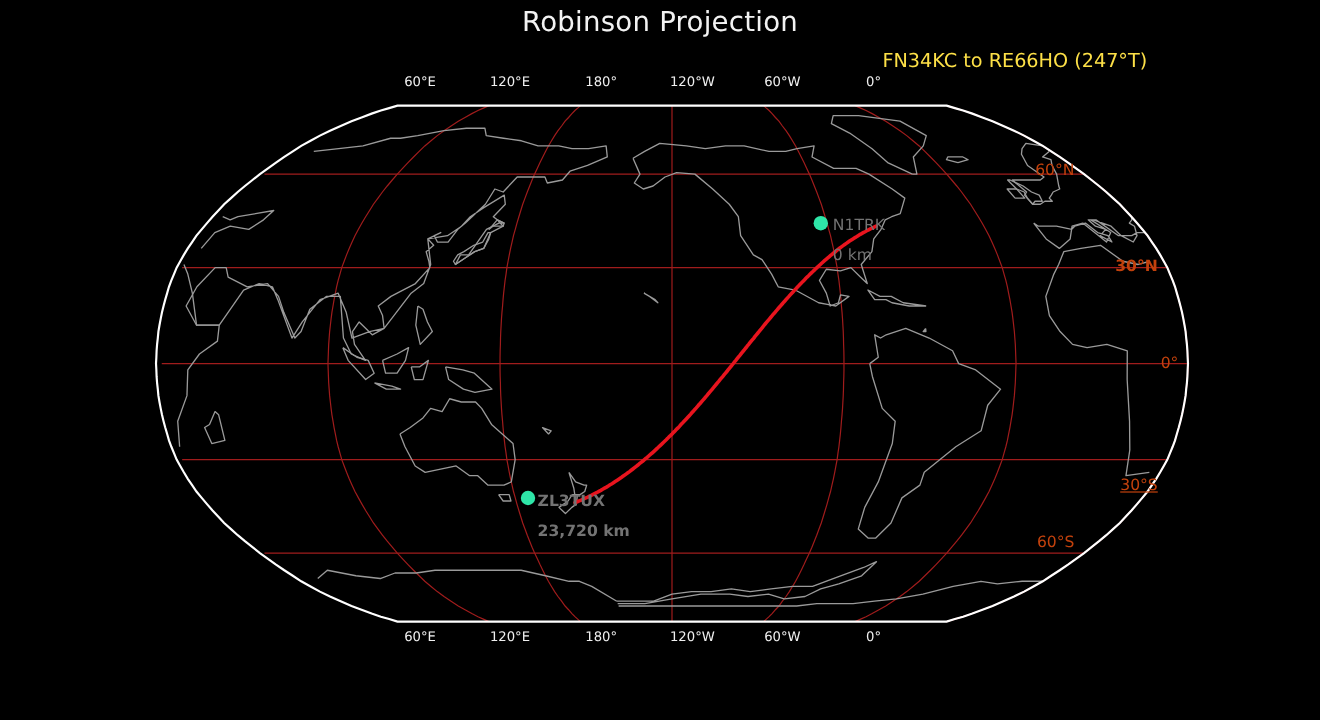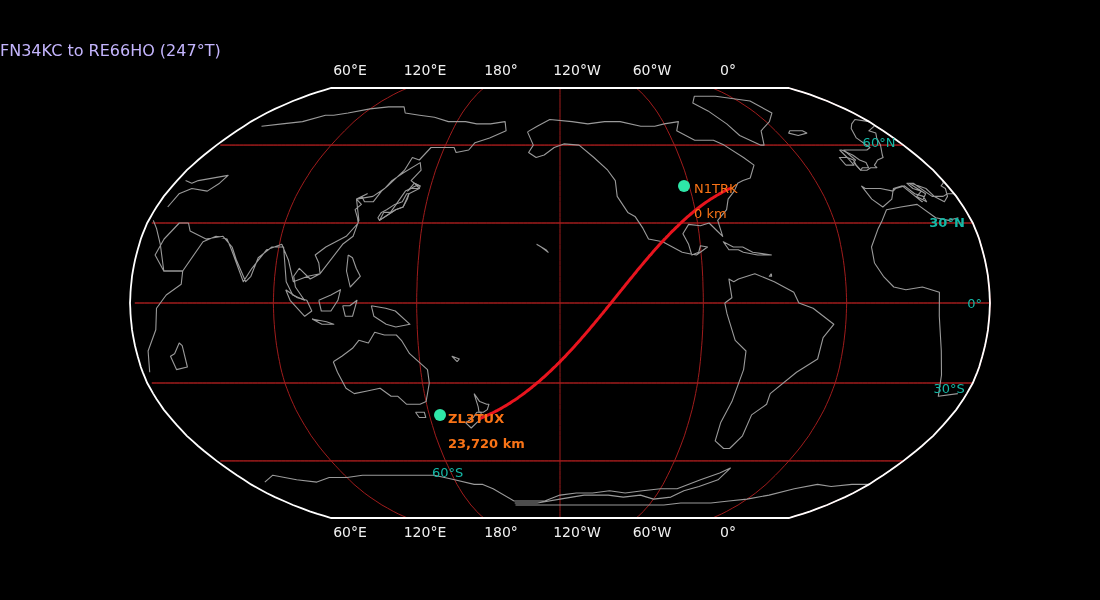--- a/index.html
+++ b/index.html
@@ -7,43 +7,44 @@
     width:1100px;height:600px;background:#000;
     font-family:"DejaVu Sans","Liberation Sans",sans-serif;
     overflow:hidden;position:relative;
   }
   #root{position:relative;width:1100px;height:600px;}
   .title{
     position:absolute;left:0;top:6px;width:1100px;text-align:center;
     color:#f2f2f2;font-size:23px;font-weight:400;letter-spacing:.2px;
   }
   .subtitle{
-    position:absolute;left:0;top:41px;width:956px;text-align:left;
-    color:#c4b5fd;font-size:16px;font-weight:400;
+    position:absolute;left:0;top:41px;width:956px;text-align:right;
+    color:#fde047;font-size:16px;font-weight:400;
   }
   svg.map{position:absolute;left:0;top:0;}
   .tick{
-    position:absolute;color:#f0f0f0;font-size:14px;
+    position:absolute;color:#f0f0f0;font-size:11px;
     transform:translateX(-50%);white-space:nowrap;
   }
   .ytick{
-    position:absolute;color:#14b8a6;font-size:13px;
+    position:absolute;color:#c2410c;font-size:13px;
     transform:translateY(-50%);white-space:nowrap;text-align:right;
   }
   .mk-label{
-    position:absolute;color:#f97316;font-size:13px;white-space:nowrap;
+    position:absolute;color:#737373;font-size:13px;white-space:nowrap;
     line-height:15px;
   }
   .mk-label .dist{display:block;margin-top:10px;}
 </style>
 </head>
 <body>
 
 <div id="root">
 
+  <div class="title">Robinson Projection</div>
   <div class="subtitle">FN34KC to RE66HO (247°T)</div>
 
   <svg class="map" id="mapsvg" width="1100" height="600">
     <g id="g-graticule">
         <path d="M903.4,145.1 L220.4,145.1 L224.2,145.1 L228.0,145.1 L231.9,145.1 L235.7,145.1 L239.5,145.1 L243.3,145.1 L247.1,145.1 L250.9,145.1 L254.8,145.1 L258.6,145.1 L262.4,145.1 L266.2,145.1 L270.0,145.1 L273.8,145.1 L277.7,145.1 L281.5,145.1 L285.3,145.1 L289.1,145.1 L292.9,145.1 L296.7,145.1 L300.5,145.1 L304.4,145.1 L308.2,145.1 L312.0,145.1 L315.8,145.1 L319.6,145.1 L323.4,145.1 L327.3,145.1 L331.1,145.1 L334.9,145.1 L338.7,145.1 L342.5,145.1 L346.3,145.1 L350.1,145.1 L354.0,145.1 L357.8,145.1 L361.6,145.1 L365.4,145.1 L369.2,145.1 L373.0,145.1 L376.9,145.1 L380.7,145.1 L384.5,145.1 L388.3,145.1 L392.1,145.1 L395.9,145.1 L399.7,145.1 L403.6,145.1 L407.4,145.1 L411.2,145.1 L415.0,145.1 L418.8,145.1 L422.6,145.1 L426.5,145.1 L430.3,145.1 L434.1,145.1 L437.9,145.1 L441.7,145.1 L445.5,145.1 L449.3,145.1 L453.2,145.1 L457.0,145.1 L460.8,145.1 L464.6,145.1 L468.4,145.1 L472.2,145.1 L476.1,145.1 L479.9,145.1 L483.7,145.1 L487.5,145.1 L491.3,145.1 L495.1,145.1 L499.0,145.1 L502.8,145.1 L506.6,145.1 L510.4,145.1 L514.2,145.1 L518.0,145.1 L521.8,145.1 L525.7,145.1 L529.5,145.1 L533.3,145.1 L537.1,145.1 L540.9,145.1 L544.7,145.1 L548.6,145.1 L552.4,145.1 L556.2,145.1 L560.0,145.1 L563.8,145.1 L567.6,145.1 L571.4,145.1 L575.3,145.1 L579.1,145.1 L582.9,145.1 L586.7,145.1 L590.5,145.1 L594.3,145.1 L598.2,145.1 L602.0,145.1 L605.8,145.1 L609.6,145.1 L613.4,145.1 L617.2,145.1 L621.0,145.1 L624.9,145.1 L628.7,145.1 L632.5,145.1 L636.3,145.1 L640.1,145.1 L643.9,145.1 L647.8,145.1 L651.6,145.1 L655.4,145.1 L659.2,145.1 L663.0,145.1 L666.8,145.1 L670.7,145.1 L674.5,145.1 L678.3,145.1 L682.1,145.1 L685.9,145.1 L689.7,145.1 L693.5,145.1 L697.4,145.1 L701.2,145.1 L705.0,145.1 L708.8,145.1 L712.6,145.1 L716.4,145.1 L720.3,145.1 L724.1,145.1 L727.9,145.1 L731.7,145.1 L735.5,145.1 L739.3,145.1 L743.1,145.1 L747.0,145.1 L750.8,145.1 L754.6,145.1 L758.4,145.1 L762.2,145.1 L766.0,145.1 L769.9,145.1 L773.7,145.1 L777.5,145.1 L781.3,145.1 L785.1,145.1 L788.9,145.1 L792.7,145.1 L796.6,145.1 L800.4,145.1 L804.2,145.1 L808.0,145.1 L811.8,145.1 L815.6,145.1 L819.5,145.1 L823.3,145.1 L827.1,145.1 L830.9,145.1 L834.7,145.1 L838.5,145.1 L842.3,145.1 L846.2,145.1 L850.0,145.1 L853.8,145.1 L857.6,145.1 L861.4,145.1 L865.2,145.1 L869.1,145.1 L872.9,145.1 L876.7,145.1 L880.5,145.1 L884.3,145.1 L888.1,145.1 L892.0,145.1 L895.8,145.1 L899.6,145.1 L903.4,145.1 " fill="none" stroke="#a01c1c" stroke-width="1"></path>
         <path d="M972.8,223.0 L151.8,223.0 L156.4,223.0 L161.0,223.0 L165.5,223.0 L170.1,223.0 L174.7,223.0 L179.3,223.0 L183.9,223.0 L188.5,223.0 L193.1,223.0 L197.7,223.0 L202.2,223.0 L206.8,223.0 L211.4,223.0 L216.0,223.0 L220.6,223.0 L225.2,223.0 L229.8,223.0 L234.3,223.0 L238.9,223.0 L243.5,223.0 L248.1,223.0 L252.7,223.0 L257.3,223.0 L261.9,223.0 L266.5,223.0 L271.0,223.0 L275.6,223.0 L280.2,223.0 L284.8,223.0 L289.4,223.0 L294.0,223.0 L298.6,223.0 L303.1,223.0 L307.7,223.0 L312.3,223.0 L316.9,223.0 L321.5,223.0 L326.1,223.0 L330.7,223.0 L335.3,223.0 L339.8,223.0 L344.4,223.0 L349.0,223.0 L353.6,223.0 L358.2,223.0 L362.8,223.0 L367.4,223.0 L371.9,223.0 L376.5,223.0 L381.1,223.0 L385.7,223.0 L390.3,223.0 L394.9,223.0 L399.5,223.0 L404.1,223.0 L408.6,223.0 L413.2,223.0 L417.8,223.0 L422.4,223.0 L427.0,223.0 L431.6,223.0 L436.2,223.0 L440.7,223.0 L445.3,223.0 L449.9,223.0 L454.5,223.0 L459.1,223.0 L463.7,223.0 L468.3,223.0 L472.9,223.0 L477.4,223.0 L482.0,223.0 L486.6,223.0 L491.2,223.0 L495.8,223.0 L500.4,223.0 L505.0,223.0 L509.5,223.0 L514.1,223.0 L518.7,223.0 L523.3,223.0 L527.9,223.0 L532.5,223.0 L537.1,223.0 L541.7,223.0 L546.2,223.0 L550.8,223.0 L555.4,223.0 L560.0,223.0 L564.6,223.0 L569.2,223.0 L573.8,223.0 L578.3,223.0 L582.9,223.0 L587.5,223.0 L592.1,223.0 L596.7,223.0 L601.3,223.0 L605.9,223.0 L610.5,223.0 L615.0,223.0 L619.6,223.0 L624.2,223.0 L628.8,223.0 L633.4,223.0 L638.0,223.0 L642.6,223.0 L647.1,223.0 L651.7,223.0 L656.3,223.0 L660.9,223.0 L665.5,223.0 L670.1,223.0 L674.7,223.0 L679.3,223.0 L683.8,223.0 L688.4,223.0 L693.0,223.0 L697.6,223.0 L702.2,223.0 L706.8,223.0 L711.4,223.0 L715.9,223.0 L720.5,223.0 L725.1,223.0 L729.7,223.0 L734.3,223.0 L738.9,223.0 L743.5,223.0 L748.1,223.0 L752.6,223.0 L757.2,223.0 L761.8,223.0 L766.4,223.0 L771.0,223.0 L775.6,223.0 L780.2,223.0 L784.7,223.0 L789.3,223.0 L793.9,223.0 L798.5,223.0 L803.1,223.0 L807.7,223.0 L812.3,223.0 L816.9,223.0 L821.4,223.0 L826.0,223.0 L830.6,223.0 L835.2,223.0 L839.8,223.0 L844.4,223.0 L849.0,223.0 L853.5,223.0 L858.1,223.0 L862.7,223.0 L867.3,223.0 L871.9,223.0 L876.5,223.0 L881.1,223.0 L885.7,223.0 L890.2,223.0 L894.8,223.0 L899.4,223.0 L904.0,223.0 L908.6,223.0 L913.2,223.0 L917.8,223.0 L922.3,223.0 L926.9,223.0 L931.5,223.0 L936.1,223.0 L940.7,223.0 L945.3,223.0 L949.9,223.0 L954.5,223.0 L959.0,223.0 L963.6,223.0 L968.2,223.0 L972.8,223.0 " fill="none" stroke="#a01c1c" stroke-width="1"></path>
         <path d="M990.0,303.0 L134.8,303.0 L139.6,303.0 L144.3,303.0 L149.1,303.0 L153.9,303.0 L158.7,303.0 L163.4,303.0 L168.2,303.0 L173.0,303.0 L177.8,303.0 L182.6,303.0 L187.3,303.0 L192.1,303.0 L196.9,303.0 L201.7,303.0 L206.4,303.0 L211.2,303.0 L216.0,303.0 L220.8,303.0 L225.6,303.0 L230.3,303.0 L235.1,303.0 L239.9,303.0 L244.7,303.0 L249.4,303.0 L254.2,303.0 L259.0,303.0 L263.8,303.0 L268.6,303.0 L273.3,303.0 L278.1,303.0 L282.9,303.0 L287.7,303.0 L292.4,303.0 L297.2,303.0 L302.0,303.0 L306.8,303.0 L311.6,303.0 L316.3,303.0 L321.1,303.0 L325.9,303.0 L330.7,303.0 L335.4,303.0 L340.2,303.0 L345.0,303.0 L349.8,303.0 L354.6,303.0 L359.3,303.0 L364.1,303.0 L368.9,303.0 L373.7,303.0 L378.4,303.0 L383.2,303.0 L388.0,303.0 L392.8,303.0 L397.6,303.0 L402.3,303.0 L407.1,303.0 L411.9,303.0 L416.7,303.0 L421.4,303.0 L426.2,303.0 L431.0,303.0 L435.8,303.0 L440.6,303.0 L445.3,303.0 L450.1,303.0 L454.9,303.0 L459.7,303.0 L464.4,303.0 L469.2,303.0 L474.0,303.0 L478.8,303.0 L483.6,303.0 L488.3,303.0 L493.1,303.0 L497.9,303.0 L502.7,303.0 L507.4,303.0 L512.2,303.0 L517.0,303.0 L521.8,303.0 L526.6,303.0 L531.3,303.0 L536.1,303.0 L540.9,303.0 L545.7,303.0 L550.4,303.0 L555.2,303.0 L560.0,303.0 L564.8,303.0 L569.6,303.0 L574.3,303.0 L579.1,303.0 L583.9,303.0 L588.7,303.0 L593.4,303.0 L598.2,303.0 L603.0,303.0 L607.8,303.0 L612.6,303.0 L617.3,303.0 L622.1,303.0 L626.9,303.0 L631.7,303.0 L636.4,303.0 L641.2,303.0 L646.0,303.0 L650.8,303.0 L655.6,303.0 L660.3,303.0 L665.1,303.0 L669.9,303.0 L674.7,303.0 L679.4,303.0 L684.2,303.0 L689.0,303.0 L693.8,303.0 L698.6,303.0 L703.3,303.0 L708.1,303.0 L712.9,303.0 L717.7,303.0 L722.4,303.0 L727.2,303.0 L732.0,303.0 L736.8,303.0 L741.6,303.0 L746.3,303.0 L751.1,303.0 L755.9,303.0 L760.7,303.0 L765.4,303.0 L770.2,303.0 L775.0,303.0 L779.8,303.0 L784.6,303.0 L789.3,303.0 L794.1,303.0 L798.9,303.0 L803.7,303.0 L808.4,303.0 L813.2,303.0 L818.0,303.0 L822.8,303.0 L827.6,303.0 L832.3,303.0 L837.1,303.0 L841.9,303.0 L846.7,303.0 L851.4,303.0 L856.2,303.0 L861.0,303.0 L865.8,303.0 L870.6,303.0 L875.3,303.0 L880.1,303.0 L884.9,303.0 L889.7,303.0 L894.4,303.0 L899.2,303.0 L904.0,303.0 L908.8,303.0 L913.6,303.0 L918.3,303.0 L923.1,303.0 L927.9,303.0 L932.7,303.0 L937.4,303.0 L942.2,303.0 L947.0,303.0 L951.8,303.0 L956.6,303.0 L961.3,303.0 L966.1,303.0 L970.9,303.0 L975.7,303.0 L980.4,303.0 L985.2,303.0 L990.0,303.0 " fill="none" stroke="#a01c1c" stroke-width="1"></path>
         <path d="M972.8,383.0 L151.8,383.0 L156.4,383.0 L161.0,383.0 L165.5,383.0 L170.1,383.0 L174.7,383.0 L179.3,383.0 L183.9,383.0 L188.5,383.0 L193.1,383.0 L197.7,383.0 L202.2,383.0 L206.8,383.0 L211.4,383.0 L216.0,383.0 L220.6,383.0 L225.2,383.0 L229.8,383.0 L234.3,383.0 L238.9,383.0 L243.5,383.0 L248.1,383.0 L252.7,383.0 L257.3,383.0 L261.9,383.0 L266.5,383.0 L271.0,383.0 L275.6,383.0 L280.2,383.0 L284.8,383.0 L289.4,383.0 L294.0,383.0 L298.6,383.0 L303.1,383.0 L307.7,383.0 L312.3,383.0 L316.9,383.0 L321.5,383.0 L326.1,383.0 L330.7,383.0 L335.3,383.0 L339.8,383.0 L344.4,383.0 L349.0,383.0 L353.6,383.0 L358.2,383.0 L362.8,383.0 L367.4,383.0 L371.9,383.0 L376.5,383.0 L381.1,383.0 L385.7,383.0 L390.3,383.0 L394.9,383.0 L399.5,383.0 L404.1,383.0 L408.6,383.0 L413.2,383.0 L417.8,383.0 L422.4,383.0 L427.0,383.0 L431.6,383.0 L436.2,383.0 L440.7,383.0 L445.3,383.0 L449.9,383.0 L454.5,383.0 L459.1,383.0 L463.7,383.0 L468.3,383.0 L472.9,383.0 L477.4,383.0 L482.0,383.0 L486.6,383.0 L491.2,383.0 L495.8,383.0 L500.4,383.0 L505.0,383.0 L509.5,383.0 L514.1,383.0 L518.7,383.0 L523.3,383.0 L527.9,383.0 L532.5,383.0 L537.1,383.0 L541.7,383.0 L546.2,383.0 L550.8,383.0 L555.4,383.0 L560.0,383.0 L564.6,383.0 L569.2,383.0 L573.8,383.0 L578.3,383.0 L582.9,383.0 L587.5,383.0 L592.1,383.0 L596.7,383.0 L601.3,383.0 L605.9,383.0 L610.5,383.0 L615.0,383.0 L619.6,383.0 L624.2,383.0 L628.8,383.0 L633.4,383.0 L638.0,383.0 L642.6,383.0 L647.1,383.0 L651.7,383.0 L656.3,383.0 L660.9,383.0 L665.5,383.0 L670.1,383.0 L674.7,383.0 L679.3,383.0 L683.8,383.0 L688.4,383.0 L693.0,383.0 L697.6,383.0 L702.2,383.0 L706.8,383.0 L711.4,383.0 L715.9,383.0 L720.5,383.0 L725.1,383.0 L729.7,383.0 L734.3,383.0 L738.9,383.0 L743.5,383.0 L748.1,383.0 L752.6,383.0 L757.2,383.0 L761.8,383.0 L766.4,383.0 L771.0,383.0 L775.6,383.0 L780.2,383.0 L784.7,383.0 L789.3,383.0 L793.9,383.0 L798.5,383.0 L803.1,383.0 L807.7,383.0 L812.3,383.0 L816.9,383.0 L821.4,383.0 L826.0,383.0 L830.6,383.0 L835.2,383.0 L839.8,383.0 L844.4,383.0 L849.0,383.0 L853.5,383.0 L858.1,383.0 L862.7,383.0 L867.3,383.0 L871.9,383.0 L876.5,383.0 L881.1,383.0 L885.7,383.0 L890.2,383.0 L894.8,383.0 L899.4,383.0 L904.0,383.0 L908.6,383.0 L913.2,383.0 L917.8,383.0 L922.3,383.0 L926.9,383.0 L931.5,383.0 L936.1,383.0 L940.7,383.0 L945.3,383.0 L949.9,383.0 L954.5,383.0 L959.0,383.0 L963.6,383.0 L968.2,383.0 L972.8,383.0 " fill="none" stroke="#a01c1c" stroke-width="1"></path>
         <path d="M903.4,460.9 L220.4,460.9 L224.2,460.9 L228.0,460.9 L231.9,460.9 L235.7,460.9 L239.5,460.9 L243.3,460.9 L247.1,460.9 L250.9,460.9 L254.8,460.9 L258.6,460.9 L262.4,460.9 L266.2,460.9 L270.0,460.9 L273.8,460.9 L277.7,460.9 L281.5,460.9 L285.3,460.9 L289.1,460.9 L292.9,460.9 L296.7,460.9 L300.5,460.9 L304.4,460.9 L308.2,460.9 L312.0,460.9 L315.8,460.9 L319.6,460.9 L323.4,460.9 L327.3,460.9 L331.1,460.9 L334.9,460.9 L338.7,460.9 L342.5,460.9 L346.3,460.9 L350.1,460.9 L354.0,460.9 L357.8,460.9 L361.6,460.9 L365.4,460.9 L369.2,460.9 L373.0,460.9 L376.9,460.9 L380.7,460.9 L384.5,460.9 L388.3,460.9 L392.1,460.9 L395.9,460.9 L399.7,460.9 L403.6,460.9 L407.4,460.9 L411.2,460.9 L415.0,460.9 L418.8,460.9 L422.6,460.9 L426.5,460.9 L430.3,460.9 L434.1,460.9 L437.9,460.9 L441.7,460.9 L445.5,460.9 L449.3,460.9 L453.2,460.9 L457.0,460.9 L460.8,460.9 L464.6,460.9 L468.4,460.9 L472.2,460.9 L476.1,460.9 L479.9,460.9 L483.7,460.9 L487.5,460.9 L491.3,460.9 L495.1,460.9 L499.0,460.9 L502.8,460.9 L506.6,460.9 L510.4,460.9 L514.2,460.9 L518.0,460.9 L521.8,460.9 L525.7,460.9 L529.5,460.9 L533.3,460.9 L537.1,460.9 L540.9,460.9 L544.7,460.9 L548.6,460.9 L552.4,460.9 L556.2,460.9 L560.0,460.9 L563.8,460.9 L567.6,460.9 L571.4,460.9 L575.3,460.9 L579.1,460.9 L582.9,460.9 L586.7,460.9 L590.5,460.9 L594.3,460.9 L598.2,460.9 L602.0,460.9 L605.8,460.9 L609.6,460.9 L613.4,460.9 L617.2,460.9 L621.0,460.9 L624.9,460.9 L628.7,460.9 L632.5,460.9 L636.3,460.9 L640.1,460.9 L643.9,460.9 L647.8,460.9 L651.6,460.9 L655.4,460.9 L659.2,460.9 L663.0,460.9 L666.8,460.9 L670.7,460.9 L674.5,460.9 L678.3,460.9 L682.1,460.9 L685.9,460.9 L689.7,460.9 L693.5,460.9 L697.4,460.9 L701.2,460.9 L705.0,460.9 L708.8,460.9 L712.6,460.9 L716.4,460.9 L720.3,460.9 L724.1,460.9 L727.9,460.9 L731.7,460.9 L735.5,460.9 L739.3,460.9 L743.1,460.9 L747.0,460.9 L750.8,460.9 L754.6,460.9 L758.4,460.9 L762.2,460.9 L766.0,460.9 L769.9,460.9 L773.7,460.9 L777.5,460.9 L781.3,460.9 L785.1,460.9 L788.9,460.9 L792.7,460.9 L796.6,460.9 L800.4,460.9 L804.2,460.9 L808.0,460.9 L811.8,460.9 L815.6,460.9 L819.5,460.9 L823.3,460.9 L827.1,460.9 L830.9,460.9 L834.7,460.9 L838.5,460.9 L842.3,460.9 L846.2,460.9 L850.0,460.9 L853.8,460.9 L857.6,460.9 L861.4,460.9 L865.2,460.9 L869.1,460.9 L872.9,460.9 L876.7,460.9 L880.5,460.9 L884.3,460.9 L888.1,460.9 L892.0,460.9 L895.8,460.9 L899.6,460.9 L903.4,460.9 " fill="none" stroke="#a01c1c" stroke-width="1"></path>
         <path d="M788.8,518.0 L795.7,515.9 L802.6,513.9 L810.3,511.3 L818.7,508.1 L827.2,505.0 L836.1,501.0 L845.0,497.1 L853.4,493.0 L861.2,488.7 L869.0,484.4 L876.1,479.8 L883.1,475.2 L890.0,470.5 L896.7,465.7 L903.4,460.9 L909.7,456.0 L915.9,451.0 L921.9,446.0 L927.5,440.9 L933.2,435.8 L938.1,430.6 L942.9,425.4 L947.6,420.1 L951.9,414.9 L956.3,409.6 L959.9,404.3 L963.5,399.0 L966.8,393.6 L969.8,388.3 L972.8,383.0 L975.0,377.6 L977.3,372.3 L979.2,367.0 L980.8,361.7 L982.3,356.3 L983.7,351.0 L985.0,345.7 L986.2,340.3 L987.1,335.0 L988.0,329.7 L988.6,324.3 L989.1,319.0 L989.5,313.7 L989.8,308.3 L990.0,303.0 L989.8,297.7 L989.5,292.3 L989.1,287.0 L988.6,281.7 L988.0,276.3 L987.1,271.0 L986.2,265.7 L985.0,260.3 L983.7,255.0 L982.3,249.7 L980.8,244.3 L979.2,239.0 L977.3,233.7 L975.0,228.4 L972.8,223.0 L969.8,217.7 L966.8,212.4 L963.5,207.0 L959.9,201.7 L956.3,196.4 L951.9,191.1 L947.6,185.9 L942.9,180.6 L938.1,175.4 L933.2,170.2 L927.5,165.1 L921.9,160.0 L915.9,155.0 L909.7,150.0 L903.4,145.1 L896.7,140.3 L890.0,135.5 L883.1,130.8 L876.1,126.2 L869.0,121.6 L861.2,117.3 L853.4,113.0 L845.0,108.9 L836.1,105.0 L827.2,101.0 L818.7,97.9 L810.3,94.7 L802.6,92.1 L795.7,90.1 L788.8,88.0 " fill="none" stroke="#a01c1c" stroke-width="1"></path>
@@ -110,21 +111,21 @@
       <div class="tick" style="left: 425px; top: 524px;">120°E</div>
       <div class="tick" style="left: 501px; top: 524px;">180°</div>
       <div class="tick" style="left: 577px; top: 524px;">120°W</div>
       <div class="tick" style="left: 652px; top: 524px;">60°W</div>
       <div class="tick" style="left: 728px; top: 524px;">0°</div>
     </div>
   <div id="ticks-left">
       <div class="ytick" style="top: 142px; left: 0px; width: 895.398px;">60°N</div>
       <div class="ytick" style="top: 222px; left: 0px; width: 964.8px; font-weight: bold;">30°N</div>
       <div class="ytick" style="top: 303px; left: 0px; width: 982px;">0°</div>
-      <div class="ytick" style="top: 388px; left: 0px; width: 964.8px;">30°S</div>
-      <div class="ytick" style="top: 472px; left: 0px; width: 895.398px; text-align: center;">60°S</div>
+      <div class="ytick" style="top: 405px; left: 0px; width: 964.8px; text-decoration: underline;">30°S</div>
+      <div class="ytick" style="top: 452px; left: 0px; width: 895.398px;">60°S</div>
     </div>
   <div id="marker-labels">
       <div class="mk-label" style="left: 694px; top: 181px;"><span>N1TRK</span><span class="dist">0 km</span></div>
       <div class="mk-label" style="left: 448px; top: 411px; font-weight: bold;"><span>ZL3TUX</span><span class="dist">23,720 km</span></div>
     </div>
 
 </div>
 
 </body></html>

